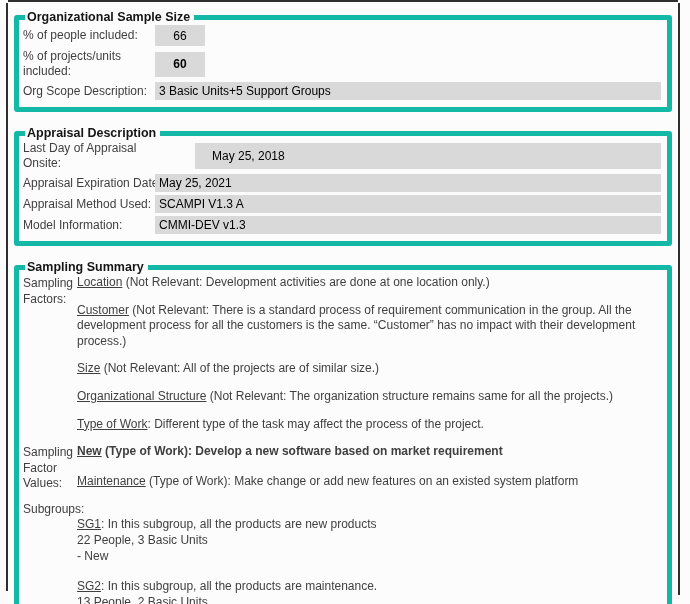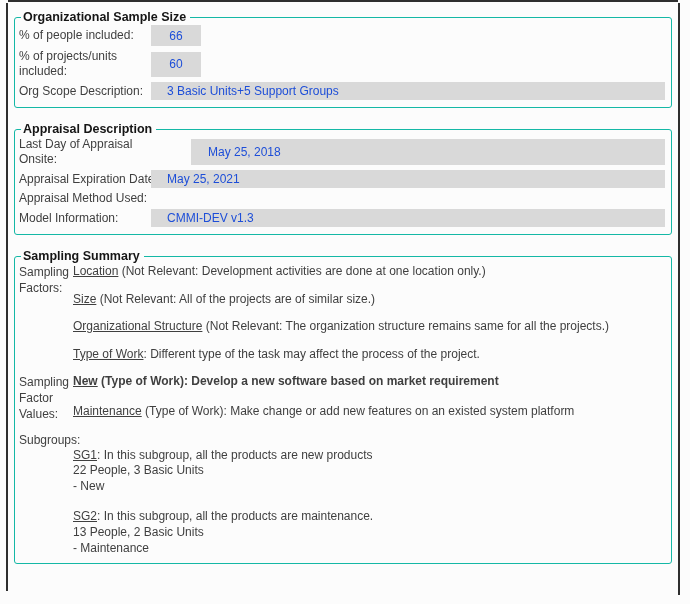--- a/index.html
+++ b/index.html
@@ -13,43 +13,43 @@
     overflow:hidden;
   }
   
   .frame-top   { position:absolute; top:0; left:8px; right:12px; height:2px; background:#2e2e2e; }
   .frame-left  { position:absolute; top:3px; left:6px; width:2px; height:588px; background:#2e2e2e; }
   .frame-right { position:absolute; top:3px; left:678px; width:2px; height:592px; background:#2e2e2e; }
 
   .content { position:absolute; left:14px; top:10px; width:658px; }
 
   fieldset.fs {
-    border:1px solid #14b8a6;
+    border:5px solid #14b8a6;
     border-radius:3px;
     padding:1px 6px 7px 4px;
     margin-bottom:14px;
     min-inline-size:0;
   }
   legend.fs-legend {
     font-weight:bold;
     font-size:12.5px;
     color:#151515;
     padding:0 4px 0 2px;
     margin-left:2px;
   }
 
   
   .frow { display:flex; align-items:center; margin-bottom:3px; }
   .frow:last-child { margin-bottom:0; }
   .lbl { width:132px; flex-shrink:0; line-height:1.25; padding-right:16px; }
   .lbl.nowrap { white-space:nowrap; }
-  .box { background:#d9d9d9; color:#1d4ed8; }
+  .box { background:#d9d9d9; color:#000000; }
   .box.small { width:50px; height:21px; display:flex; align-items:center; justify-content:center; flex-shrink:0; }
-  .box.small.tall2 { height:25px; }
-  .box.wide { flex:1; height:18px; line-height:18px; padding-left:16px; white-space:nowrap; overflow:hidden; }
+  .box.small.tall2 { height:25px;font-weight:bold; }
+  .box.wide { flex:1; height:18px; line-height:18px; padding-left:4px; white-space:nowrap; overflow:hidden; }
   .box.tallwide { flex:1; height:26px; display:flex; align-items:center; padding-left:17px;margin-left:40px; }
 
   
   .srow { display:flex; }
   .slbl { width:50px; flex-shrink:0; line-height:1.3; padding-top:1px; }
   .scontent { flex:1; margin-left:4px; min-width:0; }
   .para { margin:0 0 12px 0; line-height:1.3; }
   .para.tight { margin-bottom:14px;font-weight:bold; }
   .term { text-decoration:underline; }
   .subgroups-content { padding-top:16px; }
@@ -86,34 +86,36 @@
     <div class="frow">
       <div class="lbl">Last Day of Appraisal Onsite:</div>
       <div class="box tallwide">May 25, 2018</div>
     </div>
     <div class="frow">
       <div class="lbl nowrap">Appraisal Expiration Date:</div>
       <div class="box wide">May 25, 2021</div>
     </div>
     <div class="frow">
       <div class="lbl nowrap">Appraisal Method Used:</div>
+      <div class="box wide">SCAMPI V1.3 A</div>
     </div>
     <div class="frow">
       <div class="lbl nowrap">Model Information:</div>
       <div class="box wide">CMMI-DEV v1.3</div>
     </div>
   </fieldset>
 
   <fieldset class="fs">
     <legend class="fs-legend">Sampling Summary</legend>
 
     <div class="srow">
       <div class="slbl">Sampling Factors:</div>
       <div class="scontent">
         <p class="para"><span class="term">Location</span><span> (Not Relevant: Development activities are done at one location only.)</span></p>
+        <p class="para"><span class="term">Customer</span><span> (Not Relevant: There is a standard process of requirement communication in the group. All the development process for all the customers is the same. “Customer” has no impact with their development process.)</span></p>
         <p class="para"><span class="term">Size</span><span> (Not Relevant: All of the projects are of similar size.)</span></p>
         <p class="para"><span class="term">Organizational Structure</span><span> (Not Relevant: The organization structure remains same for all the projects.)</span></p>
         <p class="para"><span class="term">Type of Work</span><span>: Different type of the task may affect the process of the project.</span></p>
       </div>
     </div>
 
     <div class="srow">
       <div class="slbl">Sampling Factor Values:</div>
       <div class="scontent">
         <p class="para tight"><span class="term">New</span><span> (Type of Work): Develop a new software based on market requirement</span></p>

